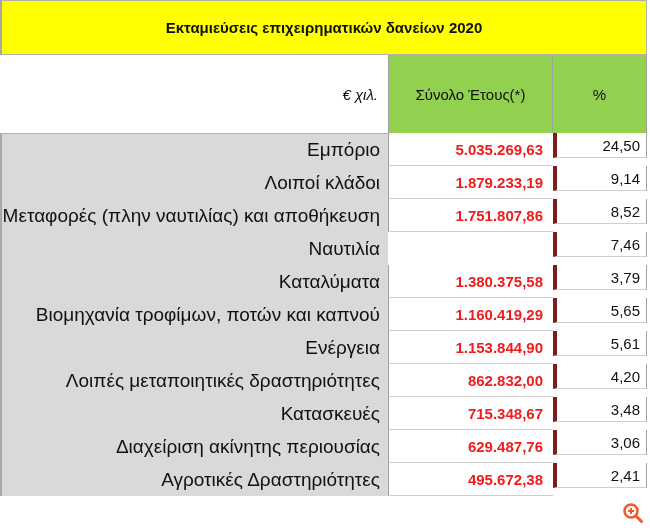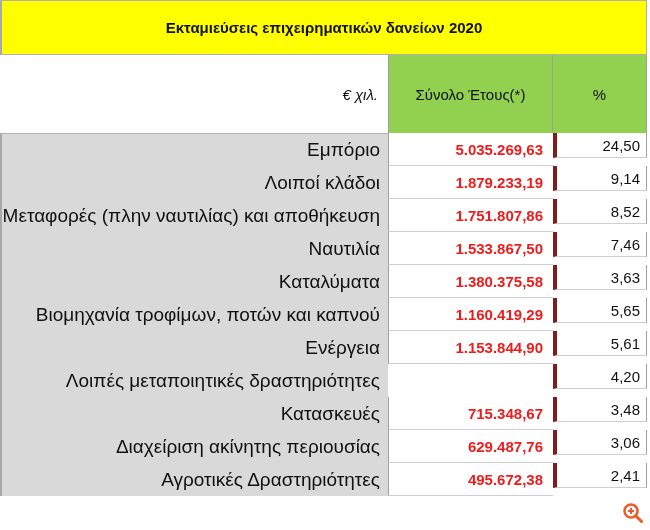--- a/index.html
+++ b/index.html
@@ -70,40 +70,40 @@
     <div class="total">1.879.233,19</div>
     <div class="pct">9,14</div>
   </div>
   <div class="row">
     <div class="label">Μεταφορές (πλην ναυτιλίας) και αποθήκευση</div>
     <div class="total">1.751.807,86</div>
     <div class="pct">8,52</div>
   </div>
   <div class="row">
     <div class="label">Ναυτιλία</div>
-    <div class="total">1.533.867,50</div>
     <div class="pct">7,46</div>
   </div>
   <div class="row">
     <div class="label">Καταλύματα</div>
     <div class="total">1.380.375,58</div>
-    <div class="pct">3,63</div>
+    <div class="pct">3,79</div>
   </div>
   <div class="row">
     <div class="label">Βιομηχανία τροφίμων, ποτών και καπνού</div>
     <div class="total">1.160.419,29</div>
     <div class="pct">5,65</div>
   </div>
   <div class="row">
     <div class="label">Ενέργεια</div>
     <div class="total">1.153.844,90</div>
     <div class="pct">5,61</div>
   </div>
   <div class="row">
     <div class="label">Λοιπές μεταποιητικές δραστηριότητες</div>
+    <div class="total">862.832,00</div>
     <div class="pct">4,20</div>
   </div>
   <div class="row">
     <div class="label">Κατασκευές</div>
     <div class="total">715.348,67</div>
     <div class="pct">3,48</div>
   </div>
   <div class="row">
     <div class="label">Διαχείριση ακίνητης περιουσίας</div>
     <div class="total">629.487,76</div>

